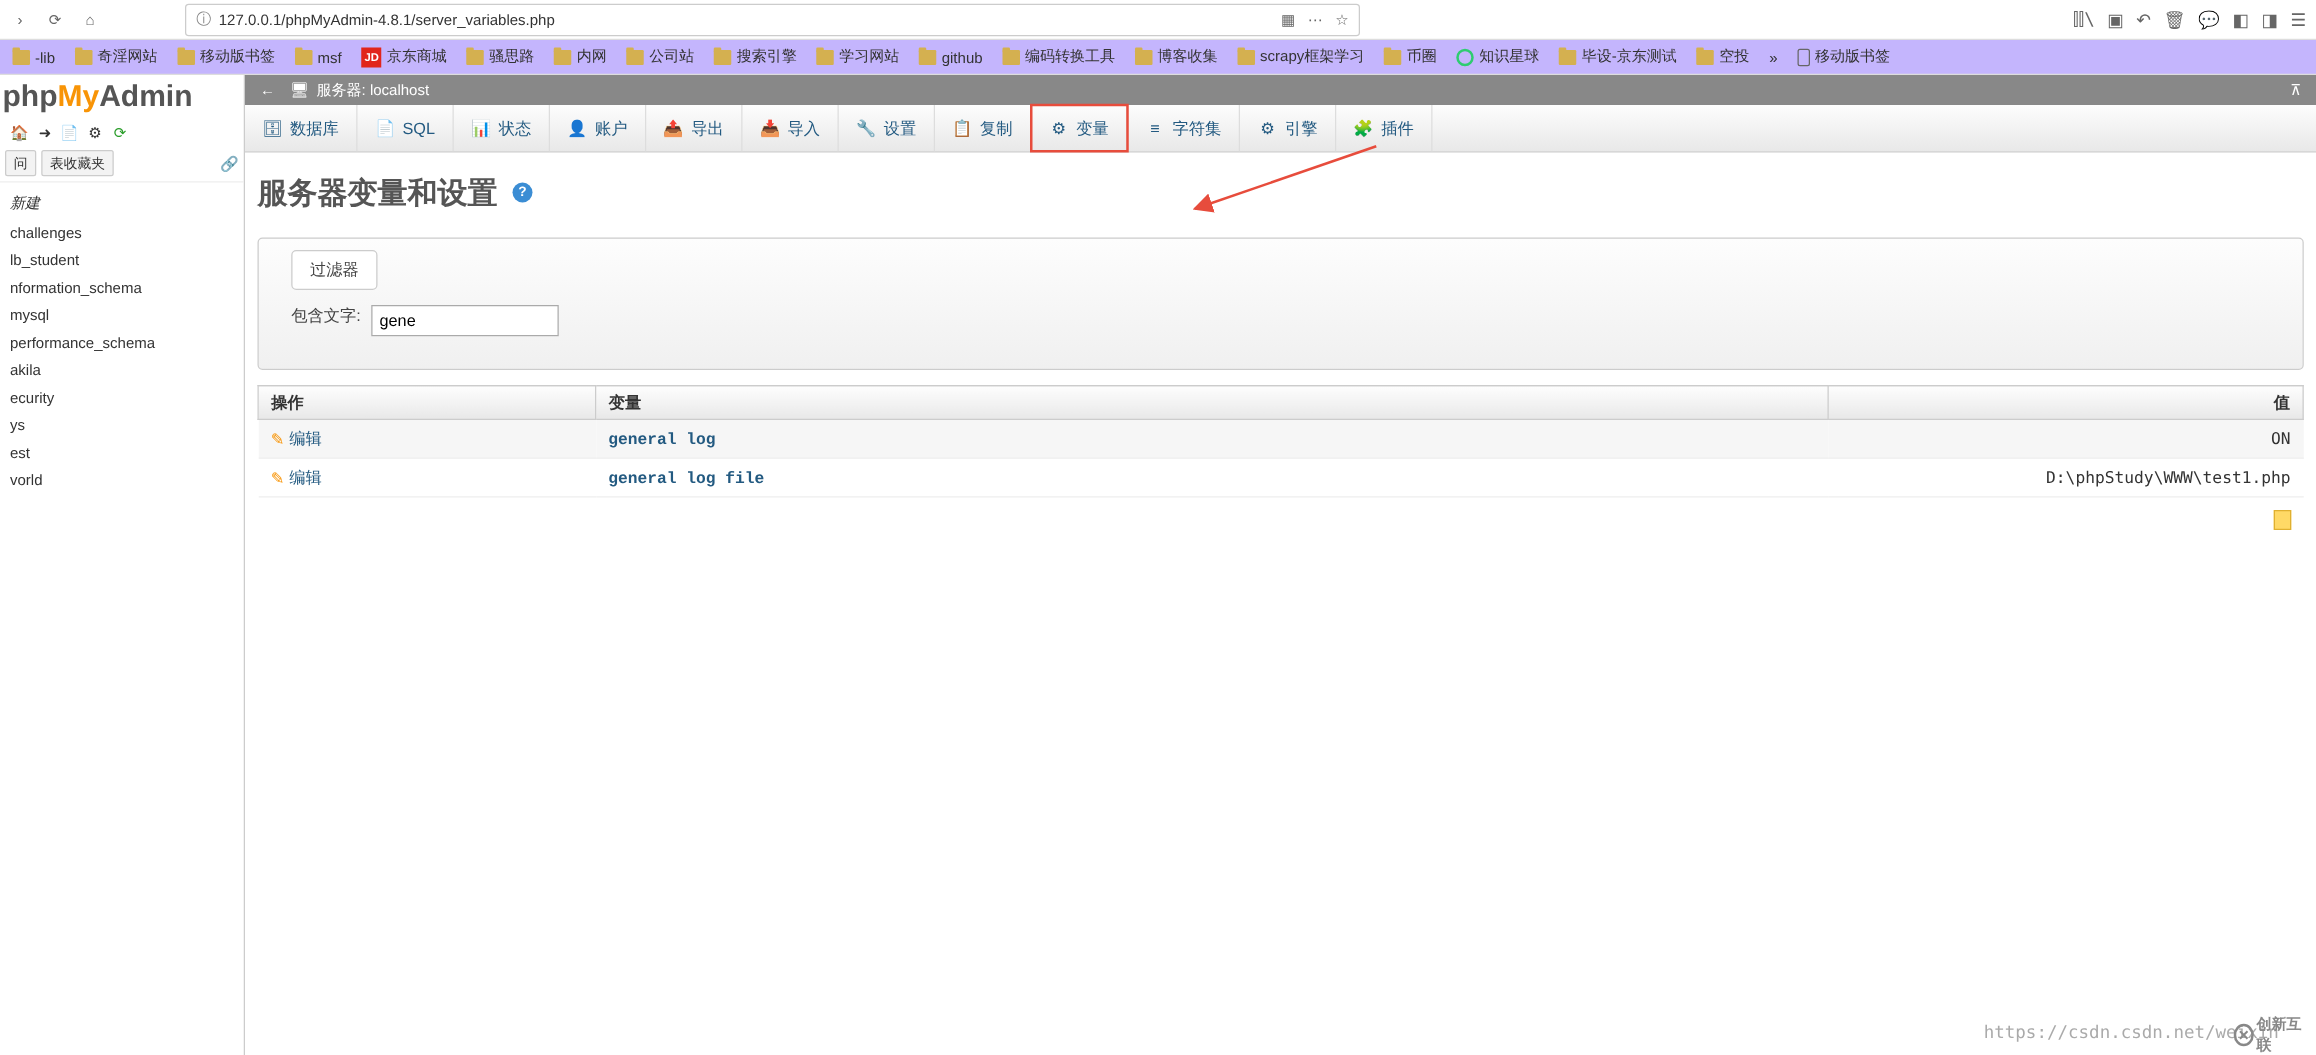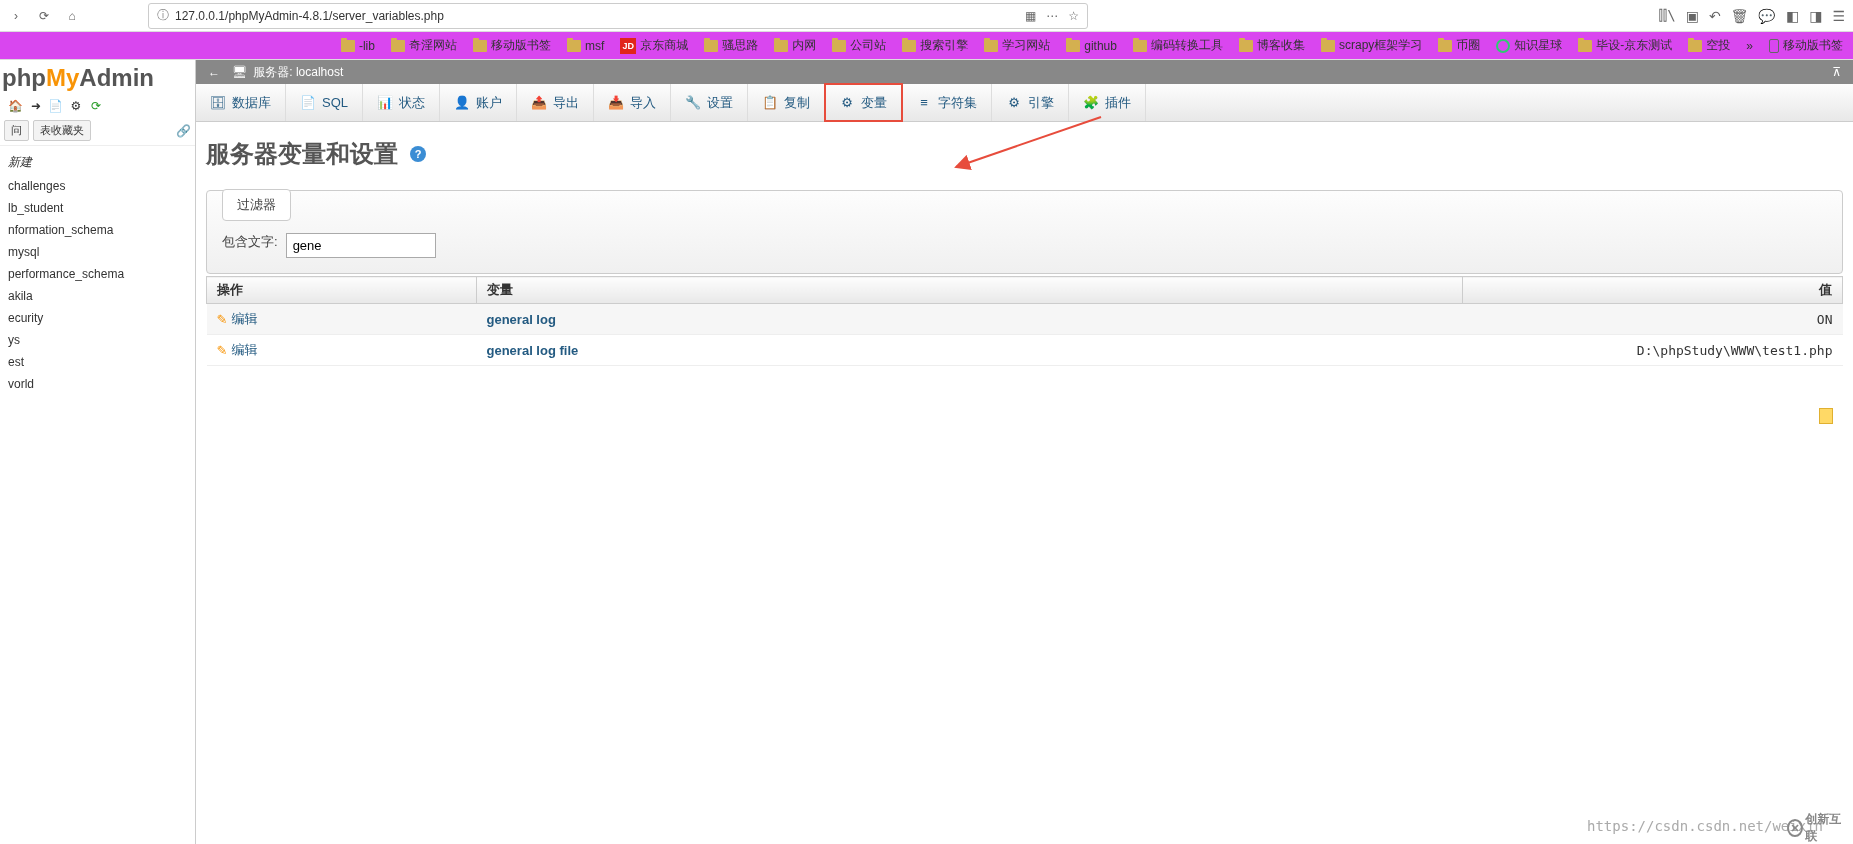--- a/index.html
+++ b/index.html
@@ -8,21 +8,21 @@
 
 .browser-toolbar { height: 32px; display: flex; align-items: center; gap: 8px; padding: 0 8px; border-bottom: 1px solid #ddd; }
 .url-bar { flex: 0 0 940px; height: 26px; border: 1px solid #ccc; border-radius: 3px; display: flex; align-items: center; padding: 0 8px; background: #fff; margin-left: 140px; }
 .url-bar-icons { display: flex; align-items: center; gap: 10px; margin-left: auto; color: #666; }
 .nav-icon { width: 16px; height: 16px; display: flex; align-items: center; justify-content: center; color: #666; cursor: pointer; }
 .nav-controls { display: flex; gap: 12px; align-items: center; position: absolute; left: 8px; }
 .right-icons { display: flex; gap: 10px; align-items: center; margin-left: auto; color: #666; }
 .right-icons span { cursor: pointer; font-size: 14px; }
 
 
-.bookmark-bar { height: 28px; display: flex; align-items: center; gap: 4px; padding: 0 4px; border-bottom: 1px solid #ddd; background: #d946ef; overflow: hidden; justify-content: flex-end; }
+.bookmark-bar { height: 28px; display: flex; align-items: center; gap: 4px; padding: 0 4px; border-bottom: 1px solid #ddd; background: #c4b5fd; overflow: hidden; }
 .bookmark-item { display: flex; align-items: center; gap: 4px; padding: 2px 6px; white-space: nowrap; cursor: pointer; color: #333; }
 .folder-icon { width: 14px; height: 12px; background: #d4b050; border-radius: 1px; position: relative; }
 .folder-icon::before { content: ''; position: absolute; top: -2px; left: 0; width: 6px; height: 3px; background: #d4b050; border-radius: 1px 1px 0 0; }
 .jd-icon { width: 16px; height: 16px; background: #e1251b; color: #fff; font-size: 9px; font-weight: bold; display: flex; align-items: center; justify-content: center; }
 .mobile-icon { width: 10px; height: 14px; border: 1px solid #666; border-radius: 2px; }
 .green-ring { width: 14px; height: 14px; border: 2px solid #2ecc71; border-radius: 50%; }
 
 
 .main-container { display: flex; height: calc(100vh - 60px); }
 
@@ -53,35 +53,35 @@
 .tab-icon { width: 16px; height: 16px; display: flex; align-items: center; justify-content: center; }
 
 
 .red-arrow { position: absolute; top: 52px; left: 750px; width: 160px; height: 60px; pointer-events: none; z-index: 100; }
 
 
 .page-content { padding: 16px 10px; }
 .page-title { font-size: 24px; color: #555; display: flex; align-items: center; gap: 12px; margin-bottom: 20px; padding-left: 0; }
 .help-icon { width: 16px; height: 16px; background: #3b8dd4; color: #fff; border-radius: 50%; display: flex; align-items: center; justify-content: center; font-size: 11px; font-weight: bold; cursor: pointer; }
 
-.filter-box { border: 1px solid #ccc; border-radius: 4px; padding: 1px; margin-bottom: 2px; background: linear-gradient(#fdfdfd, #f0f0f0); }
+.filter-box { border: 1px solid #ccc; border-radius: 4px; padding: 12px; margin-bottom: 12px; background: linear-gradient(#fdfdfd, #f0f0f0); }
 .filter-legend { display: inline-block; background: #fff; border: 1px solid #ccc; border-radius: 4px; padding: 6px 14px; margin: -1px 0 0 14px; font-size: 13px; color: #444; position: relative; top: -2px; }
 .filter-row { padding: 10px 14px 14px; display: flex; align-items: flex-start; gap: 8px; }
 .filter-row label { font-size: 13px; color: #444; }
 .filter-input { border: 1px solid #aaa; padding: 4px 6px; font-size: 13px; width: 150px; }
 
 
 .var-table { width: 100%; border-collapse: collapse; }
 .var-table th { text-align: left; background: linear-gradient(#fdfdfd, #e8e8e8); border: 1px solid #ccc; padding: 4px 10px; font-size: 13px; color: #333; font-weight: bold; }
 .var-table th.val { text-align: right; }
 .var-table td { padding: 6px 10px; border-bottom: 1px solid #eee; font-size: 13px; }
 .var-table tr.odd { background: #f6f6f6; }
 .edit-link { color: #235a81; display: flex; align-items: center; gap: 4px; cursor: pointer; }
 .pencil-icon { color: #f89406; }
-.var-name { color: #235a81; font-weight: bold; }
+.var-name { color: #235a81; font-weight: bold; font-family: Liberation Mono, monospace; }
 .var-val { text-align: right; font-family: monospace; color: #333; margin-top: 16px; }
 
 
 .watermark { position: absolute; bottom: 10px; right: 30px; color: #aaa; font-size: 14px; font-family: monospace; }
 .corner-logo { position: absolute; bottom: 6px; right: 6px; width: 60px; height: 20px; display: flex; align-items: center; gap: 2px; }
 .corner-logo .circ { width: 18px; height: 18px; border: 2px solid #888; border-radius: 50%; display: flex; align-items: center; justify-content: center; color: #888; font-weight: bold; font-size: 11px; }
 .corner-logo .txt { color: #888; font-size: 12px; font-weight: bold; }
 .note-icon { position: absolute; right: 20px; bottom: 420px; width: 14px; height: 16px; background: #ffd966; border: 1px solid #e0b030; }
 </style>
 </head>

